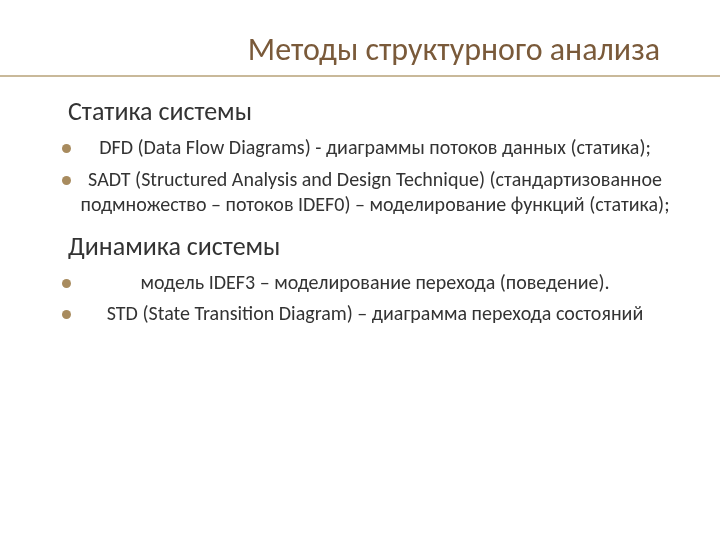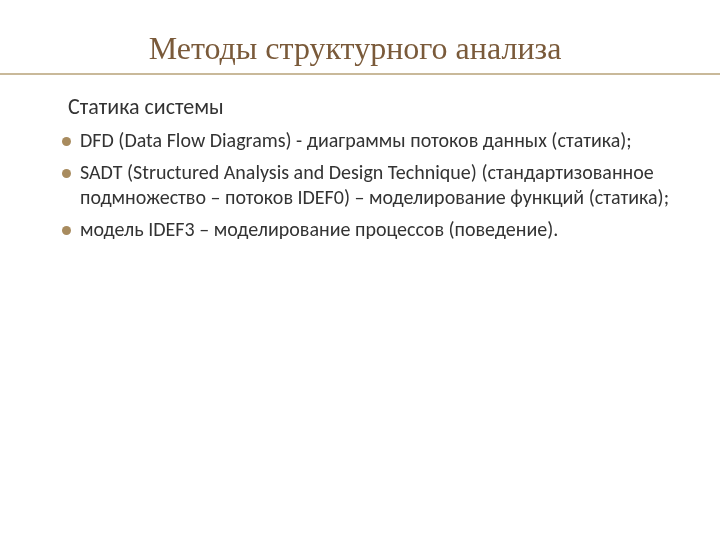--- a/index.html
+++ b/index.html
@@ -16,43 +16,43 @@
       position: relative;
       overflow: hidden;
     }
     .slide {
       padding: 30px 50px 30px 50px;
     }
     .title {
       font-size: 32px;
       font-weight: 400;
       color: #7a5a3a;
-      text-align: center;
+      text-align: right;
       margin-bottom: 6px;
       padding-right: 10px;
-      font-family: Liberation Serif, serif;
     }
     .title-underline {
       border: none;
       border-top: 2px solid #c9b99a;
       margin-bottom: 18px;
       margin-left: -50px;
       margin-right: -50px;
     }
     .section-heading {
-      font-size: 22px;
+      font-size: 26px;
       font-weight: 400;
       color: #333;
       margin-left: 18px;
       margin-top: 12px;
       margin-bottom: 8px;
     }
     .bullet-list {
       list-style: none;
       padding-left: 0;
+      text-align: center;
     }
     .bullet-item {
       font-size: 20px;
       line-height: 1.28;
       color: #333;
       position: relative;
       padding-left: 30px;
       margin-bottom: 6px;
     }
     .bullet-item::before {
@@ -72,16 +72,18 @@
 <div class="slide">
   <h1 class="title">Методы структурного анализа</h1>
   <hr class="title-underline">
 
   <div class="section-heading">Статика системы</div>
   <ul class="bullet-list">
     <li class="bullet-item">DFD (Data Flow Diagrams) - диаграммы потоков данных (статика);</li>
     <li class="bullet-item">SADT (Structured Analysis and Design Technique) (стандартизованное подмножество – потоков IDEF0) – моделирование функций (статика);</li>
   </ul>
 
+  <div class="section-heading">Динамика системы</div>
   <ul class="bullet-list">
-    <li class="bullet-item">модель IDEF3 – моделирование процессов (поведение).</li>
+    <li class="bullet-item">модель IDEF3 – моделирование перехода (поведение).</li>
+    <li class="bullet-item">STD (State Transition Diagram) – диаграмма перехода состояний</li>
   </ul>
 </div>
 
 </body></html>

